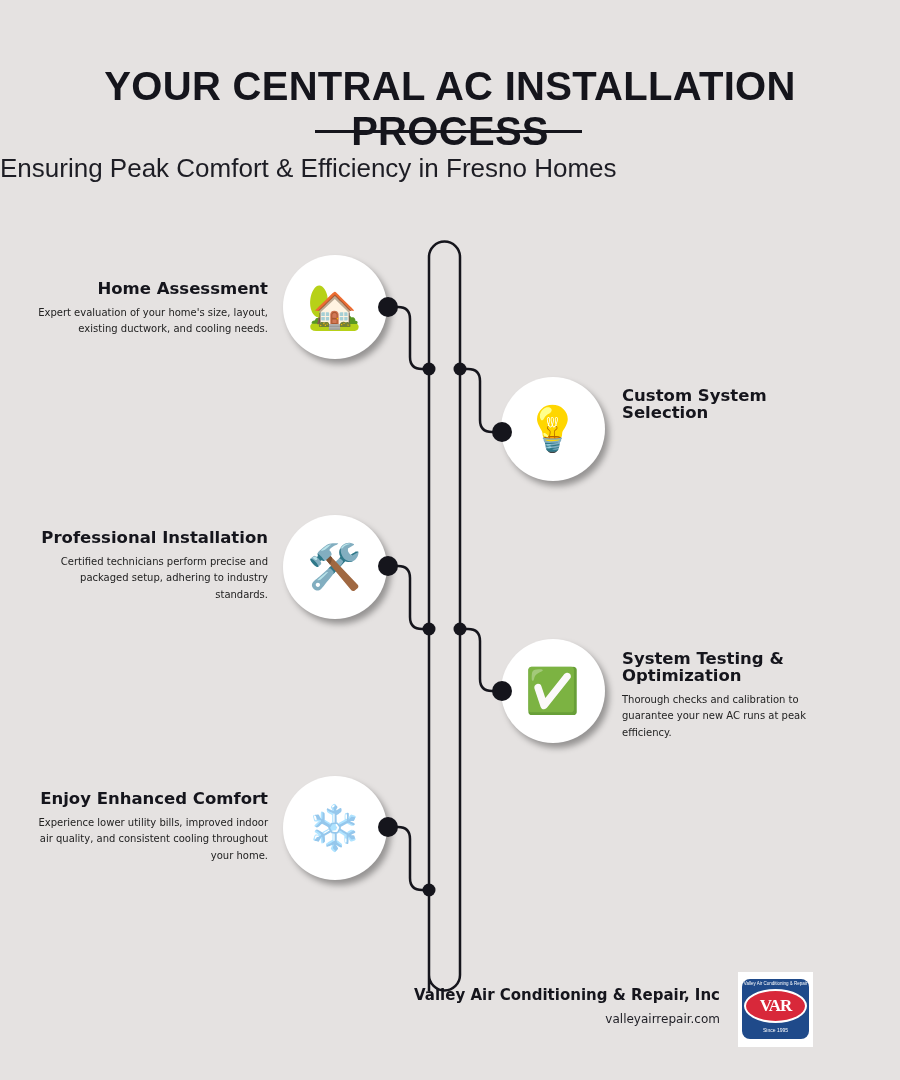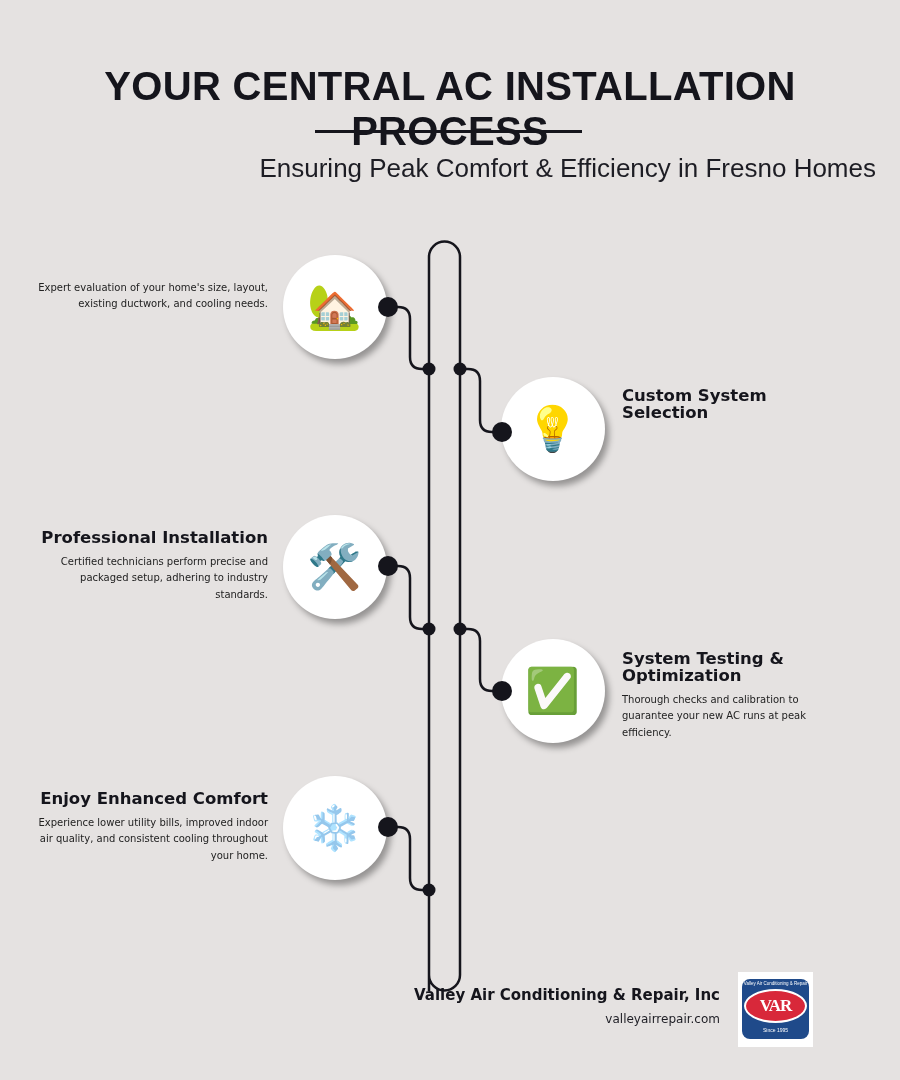--- a/index.html
+++ b/index.html
@@ -1,21 +1,21 @@
 <!DOCTYPE html>
 <html><head>
 <meta charset="utf-8">
 <style>
   html, body { margin:0; padding:0; }
   body { width:900px; height:1080px; background:#e5e2e1; position:relative; overflow:hidden;
          font-family:"DejaVu Sans", sans-serif; color:#16161d; }
   .title { position:absolute; top:64px; left:0; width:900px; text-align:center;
            font-family:"Liberation Sans", sans-serif; font-weight:bold; font-size:40px; letter-spacing:0.3px; color:#15151c; }
   .rule { position:absolute; top:130px; left:315px; width:267px; height:3px; background:#15151c; }
-  .subtitle { position:absolute; top:153px; left:0; width:876px; text-align:right;
+  .subtitle { position:absolute; top:153px; left:0; width:876px; text-align:left;
               font-family:"Liberation Sans", sans-serif; font-size:26px; color:#1d1d24; }
   svg.lines { position:absolute; left:0; top:0; }
   .circle { position:absolute; width:104px; height:104px; border-radius:50%; background:#fff;
             box-shadow: 4px 5px 6px rgba(0,0,0,0.35); display:flex; align-items:center; justify-content:center;
             font-size:44px; line-height:1; }
   .step-l { position:absolute; right:632px; width:230px; text-align:right; }
   .step-r { position:absolute; left:622px; width:230px; text-align:left; }
   .step-title { font-family:"DejaVu Sans", sans-serif; font-weight:bold; font-size:16.5px; line-height:17px; color:#15151c; margin-bottom:8px; }
   .step-desc { font-family:"DejaVu Sans", sans-serif; font-size:10px; line-height:16.3px; color:#222; }
   .footer-name { position:absolute; top:986px; right:180px; font-family:"DejaVu Sans", sans-serif; font-weight:bold; font-size:15px; color:#15151c;margin-left:40px; }
@@ -48,20 +48,21 @@
     <path d="M460 629 L468 629 Q480 629 480 641 L480 679 Q480 691 492 691 L502 691"></path>
 
     <path d="M388 827 L398 827 Q410 827 410 839 L410 878 Q410 890 422 890 L429 890"></path>
   </g>
 </svg>
 
 <div class="circle" style="left:283px;top:255px;">
   <span>🏡</span>
 </div>
 <div class="step-l" style="top:280px;">
+  <div class="step-title">Home Assessment</div>
   <div class="step-desc">Expert evaluation of your home's size, layout, existing ductwork, and cooling needs.</div>
 </div>
 
 <div class="circle" style="left:501px;top:377px;">
   <span>💡</span>
 </div>
 <div class="step-r" style="top:387px;">
   <div class="step-title">Custom System Selection</div>
 </div>
 

